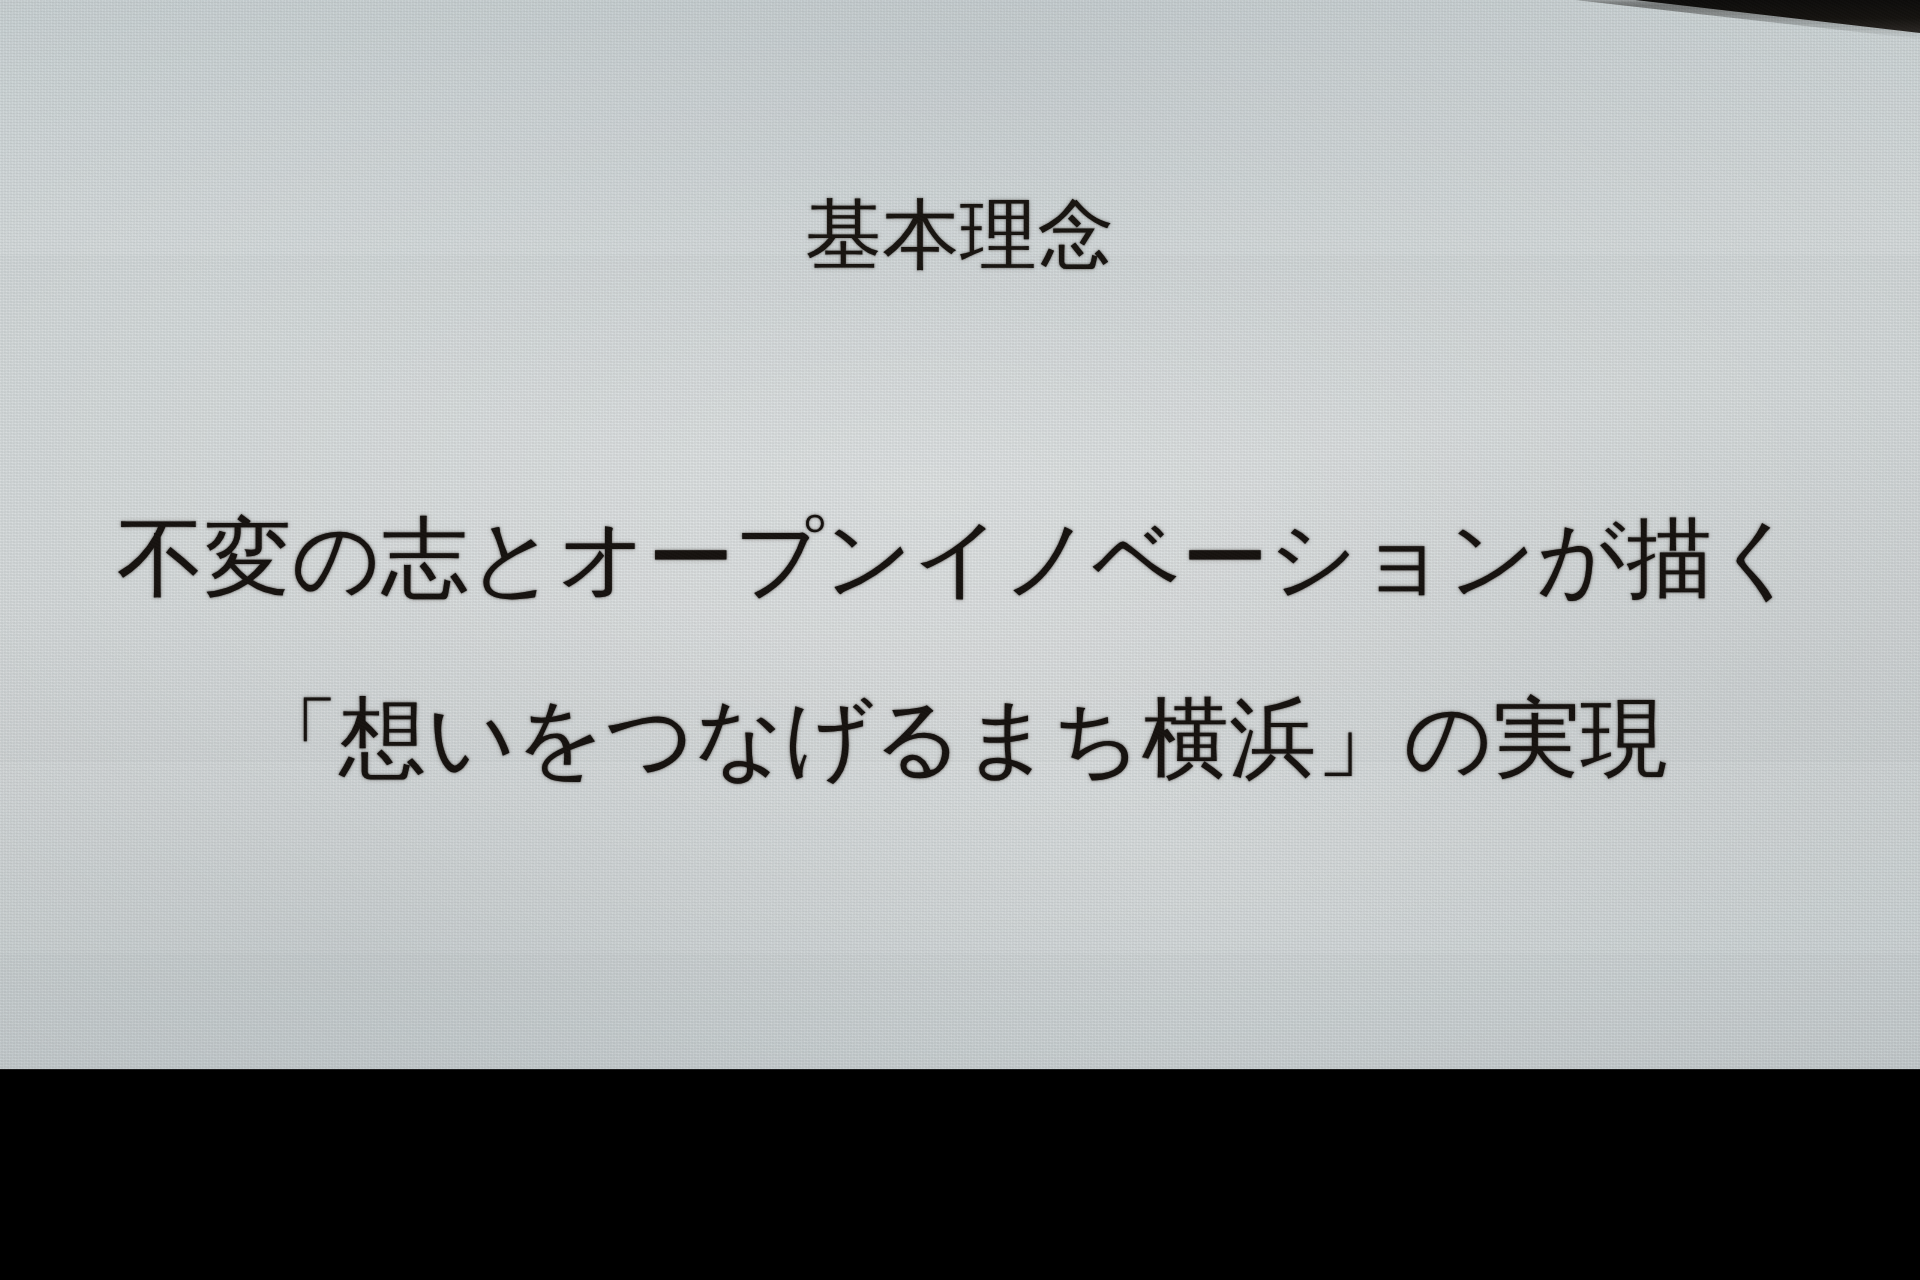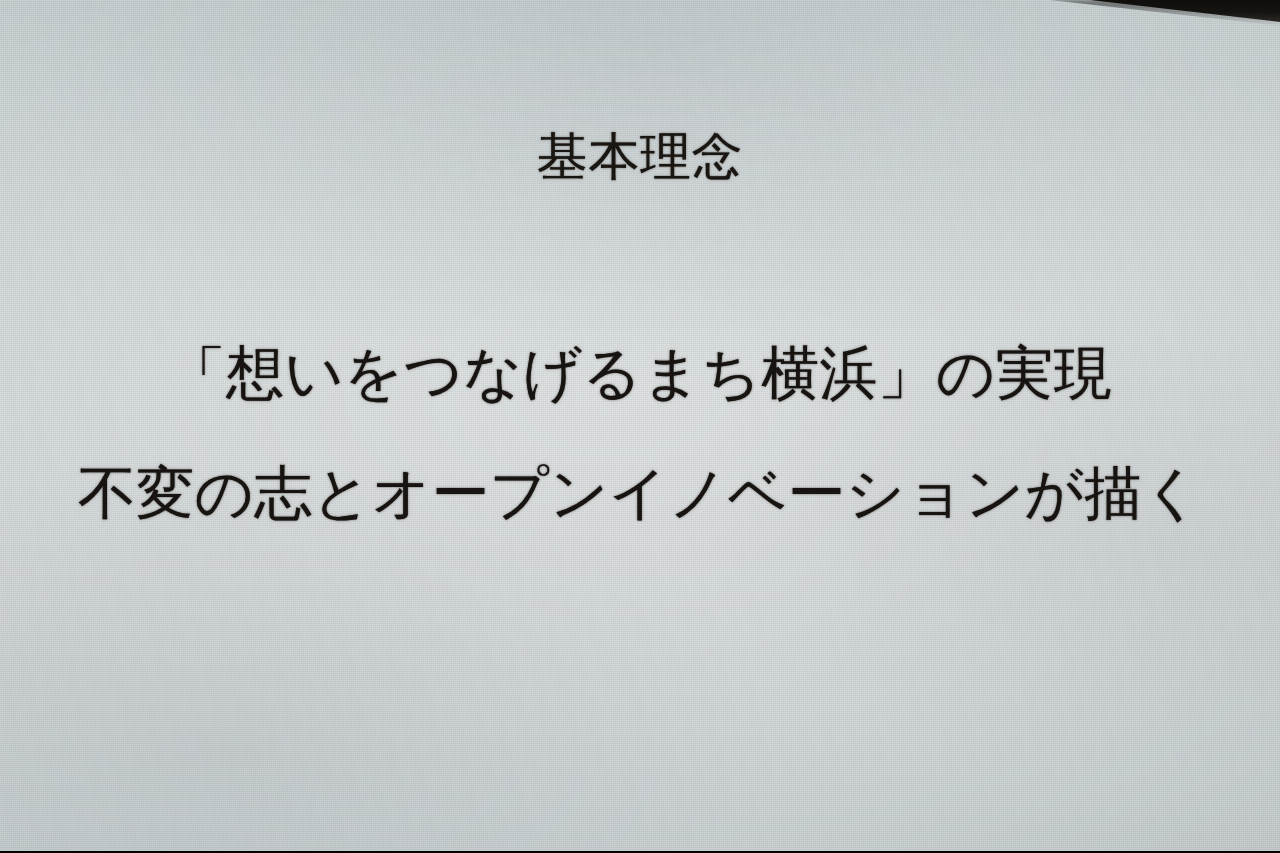--- a/index.html
+++ b/index.html
@@ -5,21 +5,21 @@
 <style>
   html, body {
     margin: 0;
     padding: 0;
     background: #000;
   }
 
   #slide-photo {
     position: relative;
     width: 1280px;
-    height: 851px;
+    height: 713px;
     overflow: hidden;
     background: #0a0a0a;
     font-family: "Liberation Sans", "DejaVu Sans", sans-serif;
   }
 
   
   .screen-surface {
     position: absolute;
     inset: 0;
     background:
@@ -168,20 +168,20 @@
   <div class="screen-vignette"></div>
 
   <div class="screen-edge-top-right-soft"></div>
   <div class="screen-edge-top-right"></div>
 
   <div class="slide-content">
 
     <div class="slide-title">基本理念</div>
 
     <div class="slide-body">
+      <div class="body-line">不変の志とオープンイノベーションが描く</div>
       <div class="body-line">「想いをつなげるまち横浜」の実現</div>
-      <div class="body-line">不変の志とオープンイノベーションが描く</div>
     </div>
 
   </div>
 
   <div class="photo-grain"></div>
 </div>
 
 </body></html>

